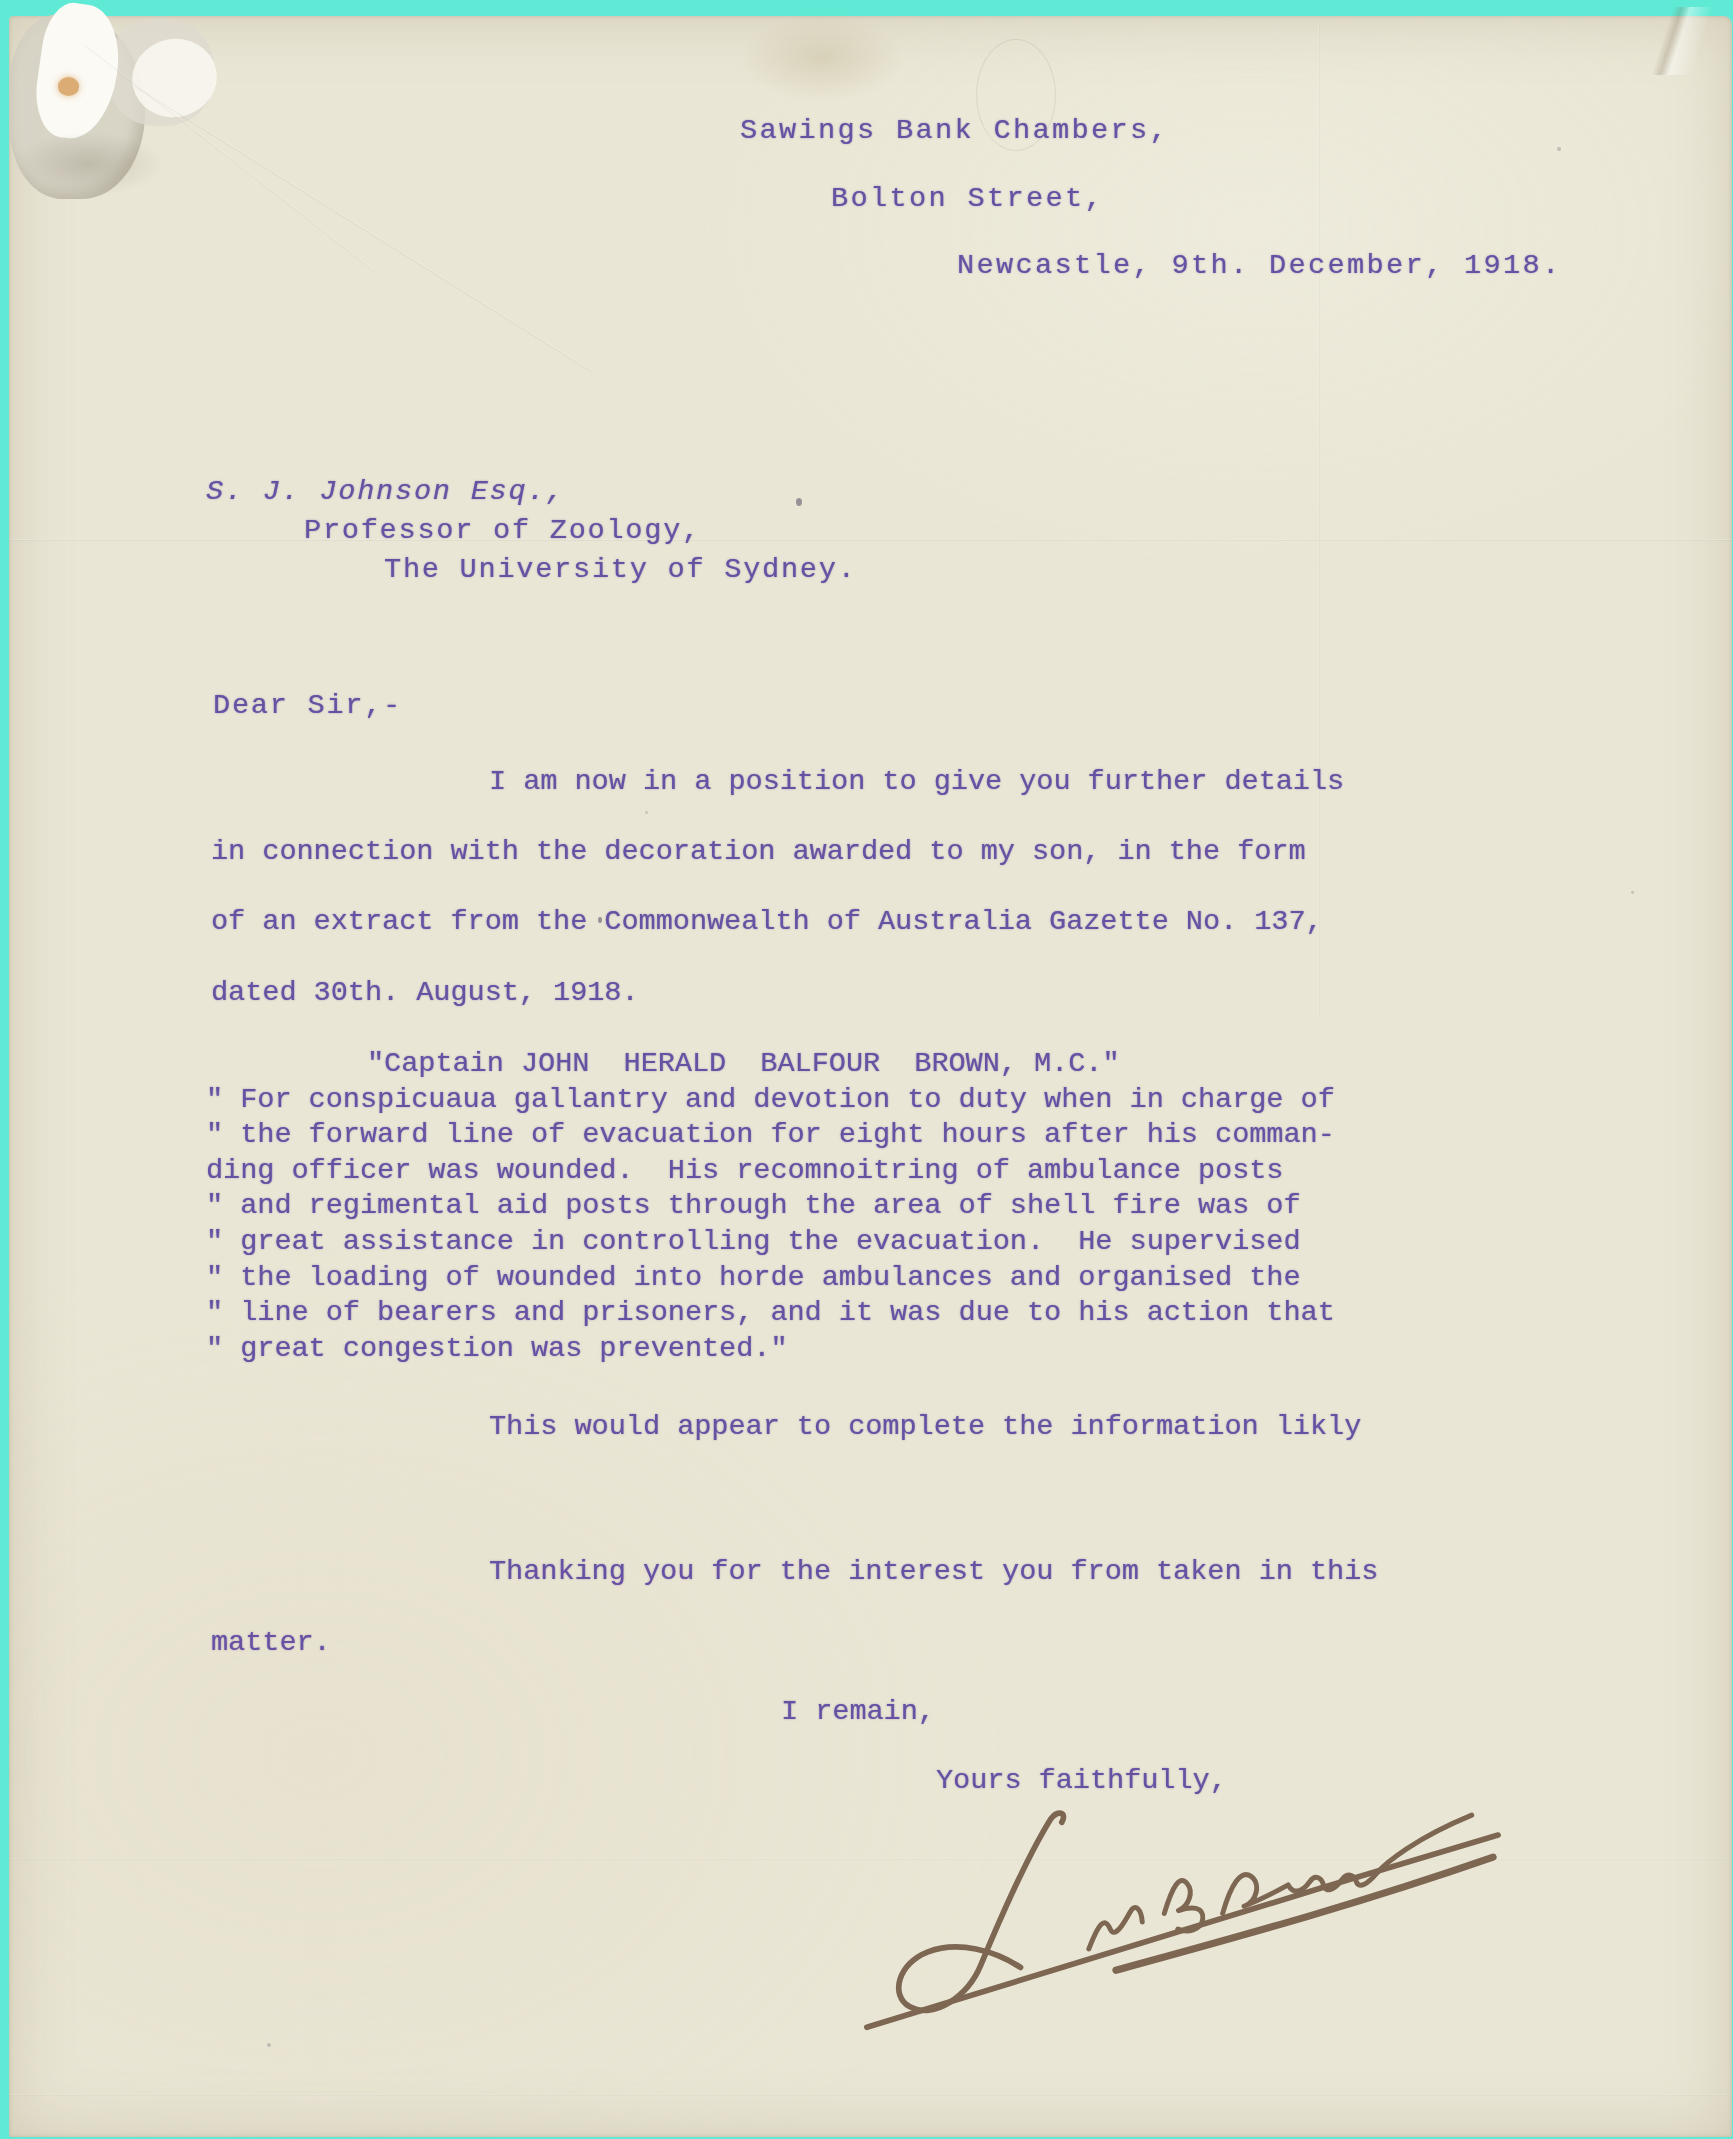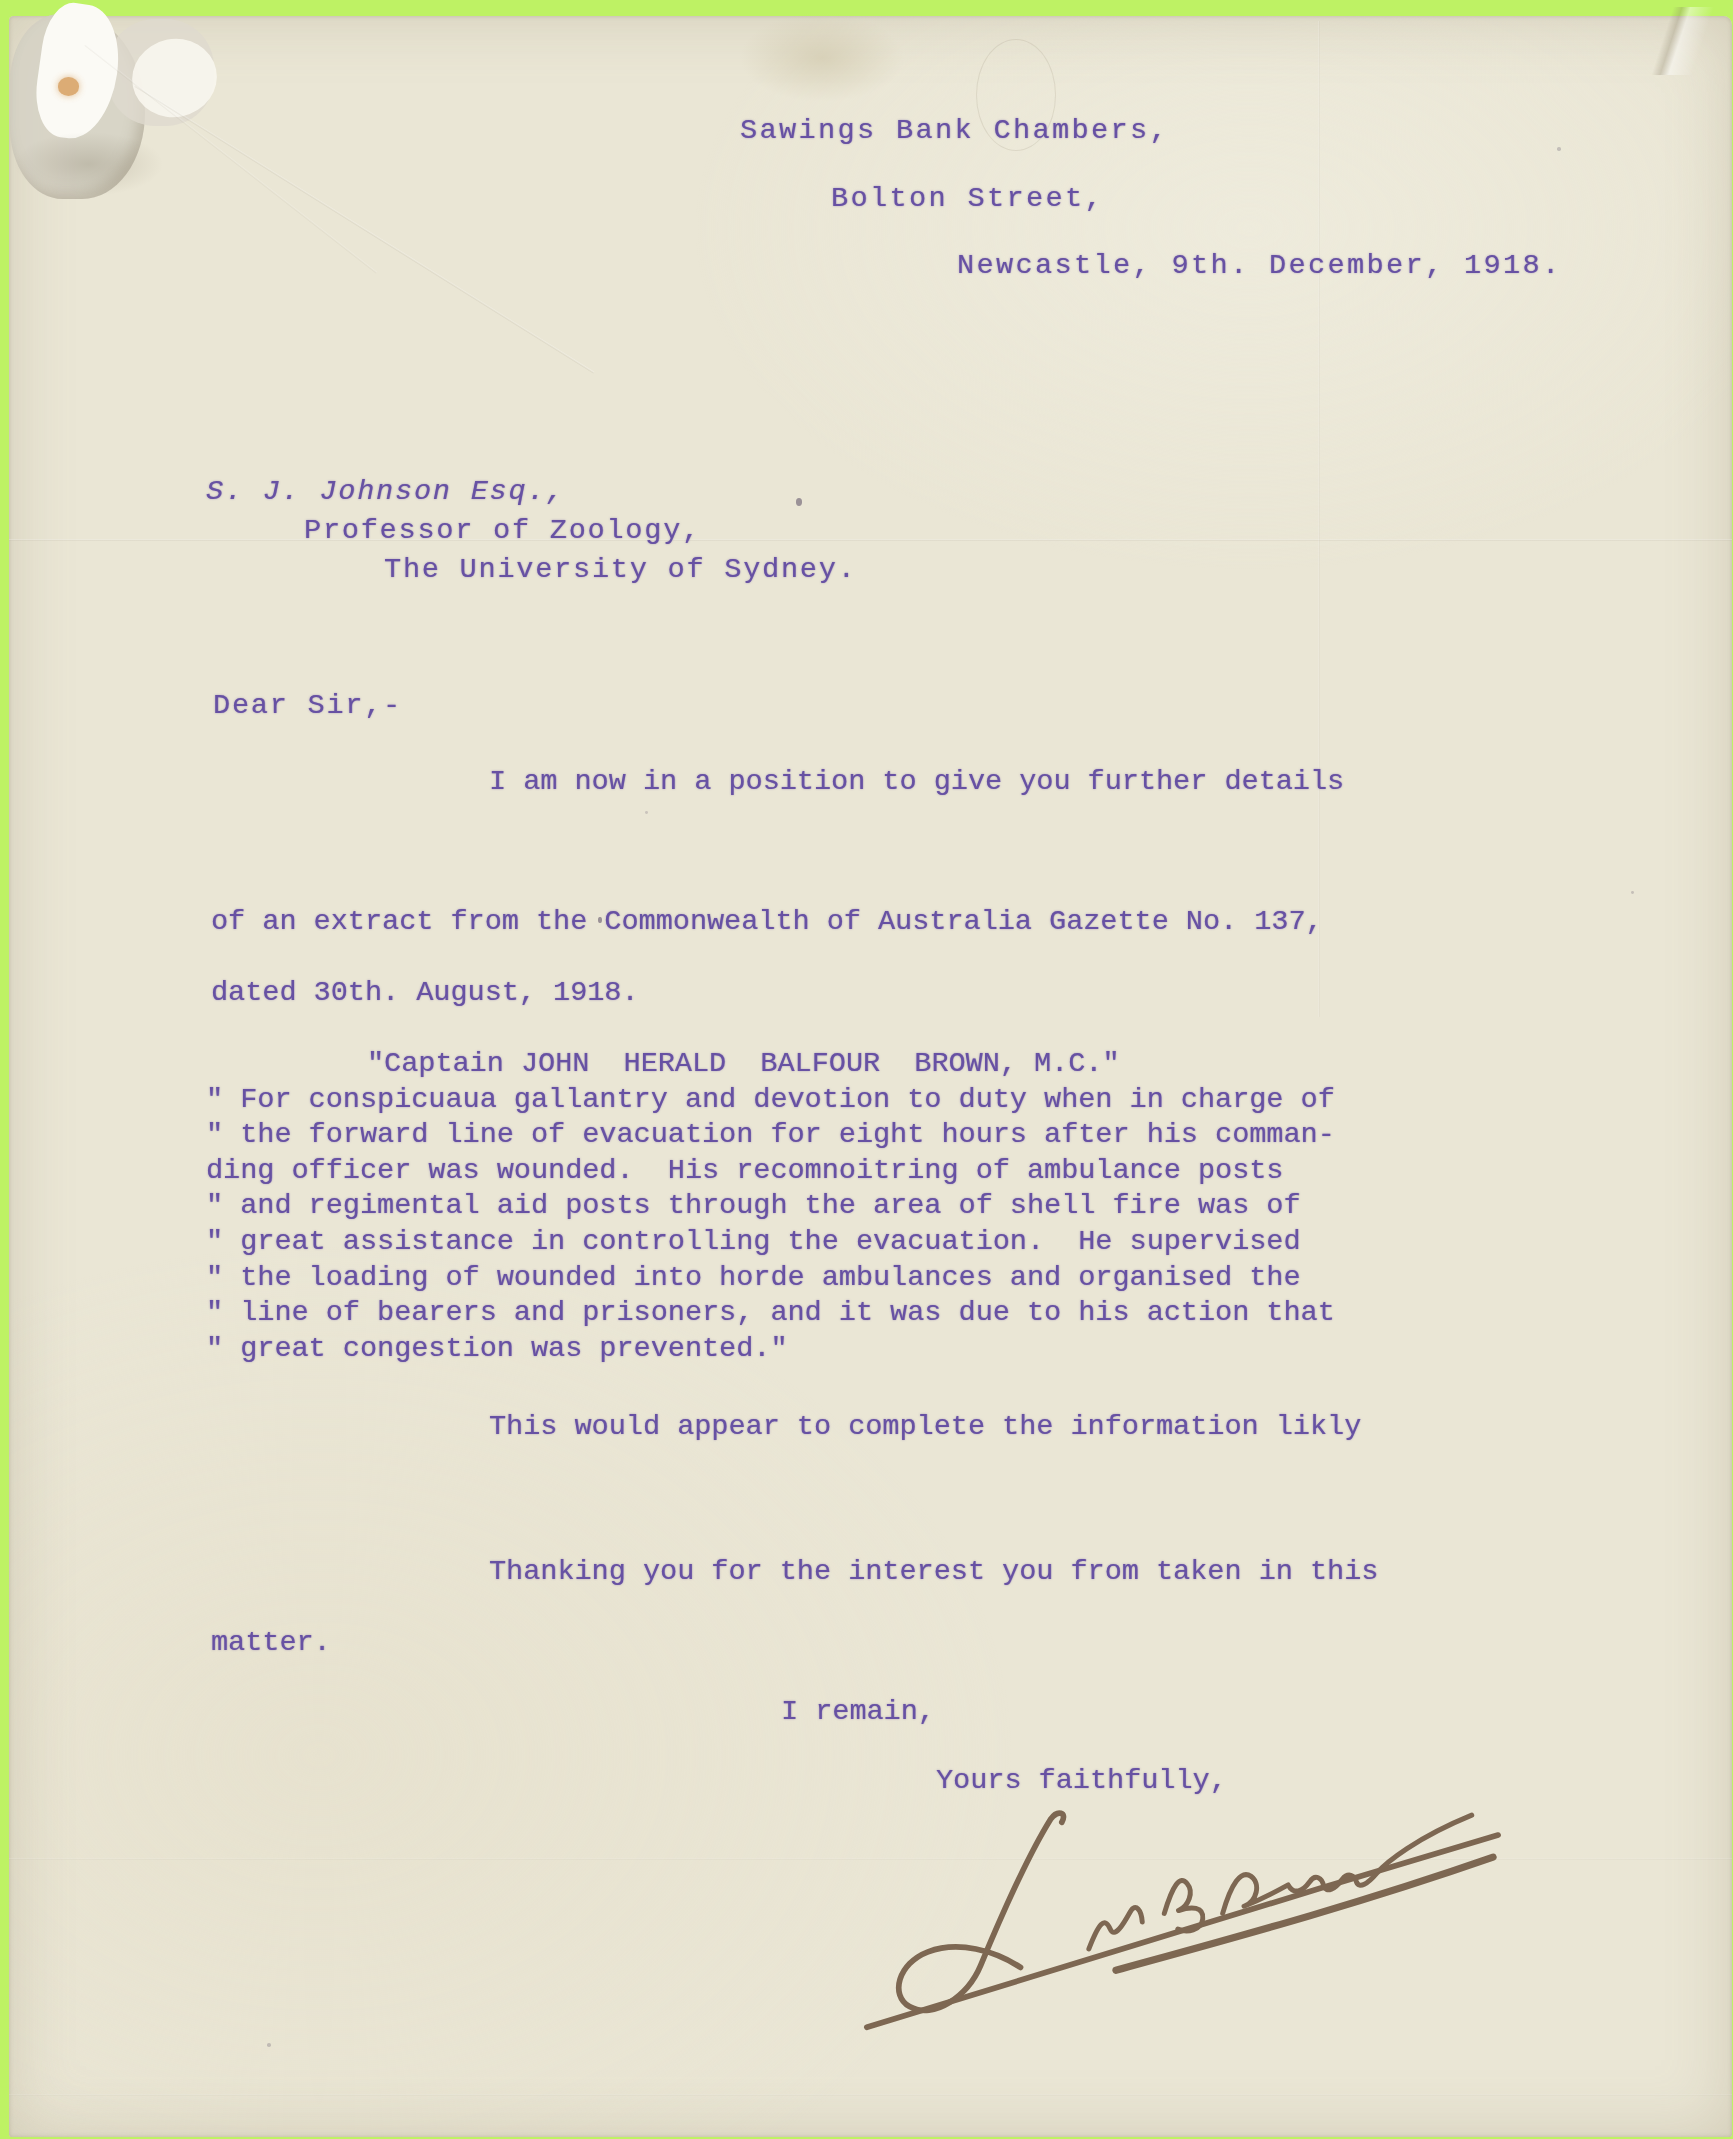--- a/index.html
+++ b/index.html
@@ -1,16 +1,16 @@
 <!DOCTYPE html>
 <html style="font-size:11.4px"><head>
 <meta charset="utf-8">
 <style>
   html,body{margin:0;padding:0;background:#fcfbf6;}
-  .scan{position:relative;width:1734px;height:2140px;background:#bef264;overflow:hidden;
+  .scan{position:relative;width:1734px;height:2140px;background:#5eead4;overflow:hidden;
         font-family:"Liberation Mono","DejaVu Sans Mono",monospace;}
   .paper{position:absolute;left:8.5px;top:15.7px;right:2.1px;bottom:2.8px;
         background:
           radial-gradient(925px 569px at 72% 10%, #eeebdc 0%, rgba(238,235,220,0) 60%),
           radial-gradient(1067px 783px at 18% 82%, #e7e2cf 0%, rgba(231,226,207,0) 65%),
           #eae6d5;
         box-shadow: inset 0 0 64px rgba(148,136,104,.28), inset 0 0 4.3px rgba(120,110,80,.3);
         border-radius:4.3px 8.5px 2.8px 2.8px;}
   .ln{position:absolute;font-size:28.5px;line-height:33px;color:#6751a3;white-space:pre;
       text-shadow:0 0 2.1px rgba(103,81,163,.5),0.4px 0.4px 0 rgba(103,81,163,.35);}
@@ -58,20 +58,21 @@
   <div class="ln hdr" style="left:831px;top:182px;">Bolton Street,</div>
   <div class="ln hdr" style="left:957px;top:249px;">Newcastle, 9th. December, 1918.</div>
 
   <div class="ln addr" style="left:206px;top:475px;font-style:italic;">S. J. Johnson Esq.,</div>
   <div class="ln addr" style="left:304px;top:514px;">Professor of Zoology,</div>
   <div class="ln addr" style="left:384px;top:553px;">The University of Sydney.</div>
 
   <div class="ln addr" style="left:213px;top:689px;text-align:center;">Dear Sir,-</div>
 
   <div class="ln" style="left:489px;top:765px;">I am now in a position to give you further details</div>
+  <div class="ln" style="left:211px;top:835px;">in connection with the decoration awarded to my son, in the form</div>
   <div class="ln" style="left:211px;top:905px;">of an extract from the Commonwealth of Australia Gazette No. 137,</div>
   <div class="ln" style="left:211px;top:976px;text-align:right;">dated 30th. August, 1918.</div>
 
   <div class="ln" style="left:367px;top:1047px;">"Captain JOHN  HERALD  BALFOUR  BROWN, M.C."</div>
   <div class="ln" style="left:206px;top:1083px;">" For conspicuaua gallantry and devotion to duty when in charge of</div>
   <div class="ln" style="left:206px;top:1118px;">" the forward line of evacuation for eight hours after his comman-</div>
   <div class="ln" style="left:206px;top:1154px;">ding officer was wounded.  His recomnoitring of ambulance posts</div>
   <div class="ln" style="left:206px;top:1189px;">" and regimental aid posts through the area of shell fire was of</div>
   <div class="ln" style="left:206px;top:1225px;">" great assistance in controlling the evacuation.  He supervised</div>
   <div class="ln" style="left:206px;top:1261px;">" the loading of wounded into horde ambulances and organised the</div>

